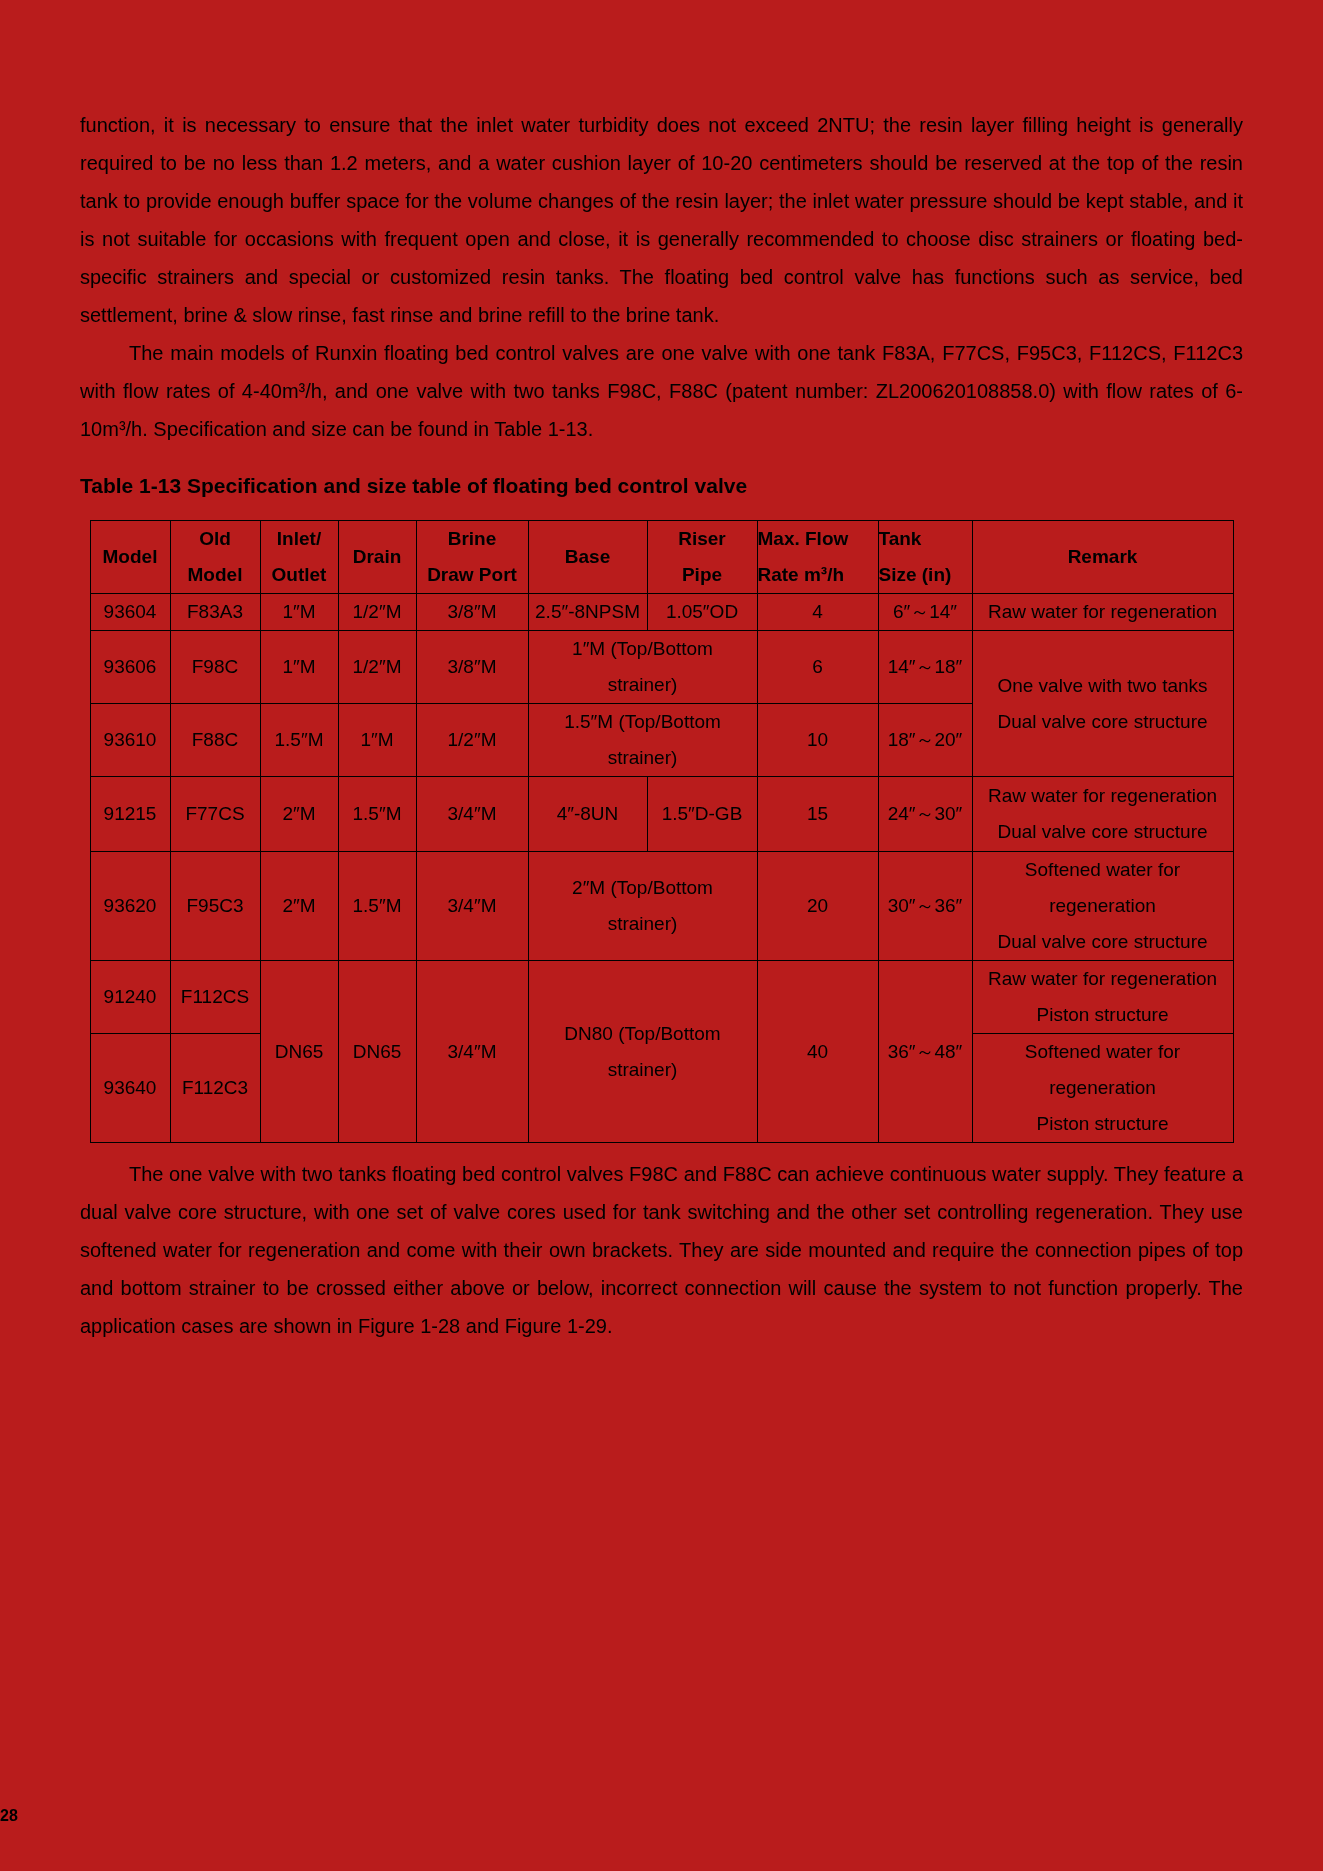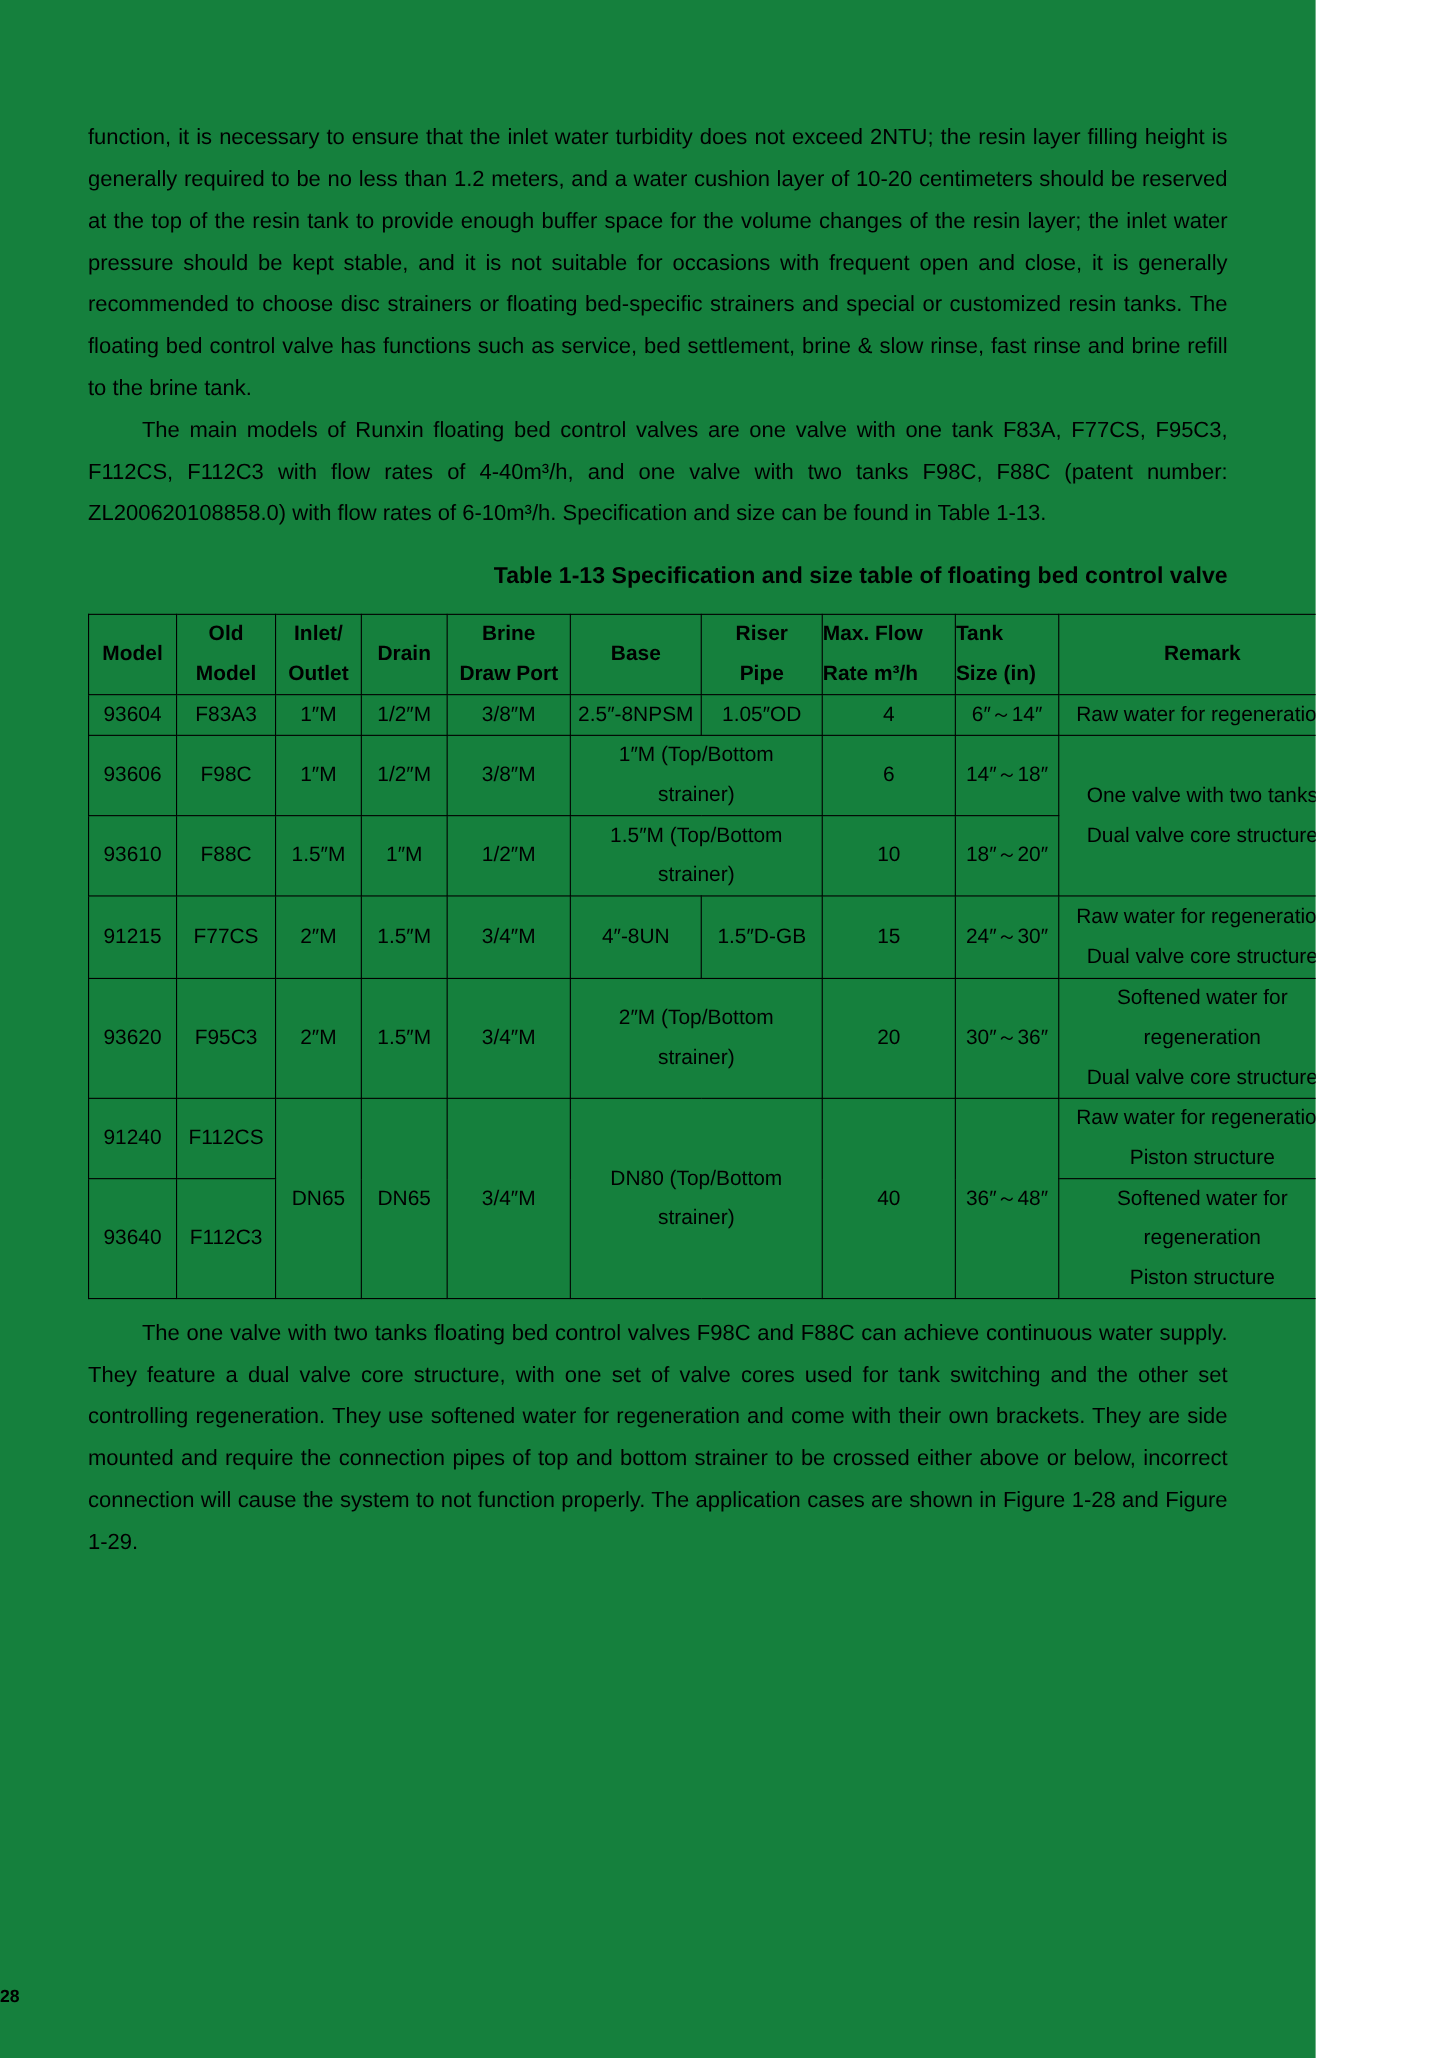--- a/index.html
+++ b/index.html
@@ -4,36 +4,36 @@
 <style>
   * { box-sizing: border-box; }
   html, body { margin: 0; padding: 0; background: #ffffff; }
   body {
     width: 1323px; height: 1871px;
     font-family: "Liberation Sans", sans-serif;
     color: #000;
   }
   .page {
     position: relative;
-    width: 1196px; height: 1871px;
+    width: 1323px; height: 1871px;
     padding: 106px 80px 0 80px;
     overflow: hidden;
-    background: #15803d;
+    background: #b91c1c;
   }
   .para {
     font-size: 20px;
     line-height: 38px;
     text-align: justify;
     margin: 0;
   }
   .para.indent { text-indent: 49px; }
   .table-title {
     font-size: 21px;
     font-weight: bold;
-    text-align: right;
+    text-align: left;
     line-height: 28px;
     margin: 24px 0 0 0;
   }
   table.spec {
     border-collapse: collapse;
     table-layout: fixed;
     width: 1143px;
     margin: 20px auto 0 auto;
     border: 1px solid #be185d;
   }

